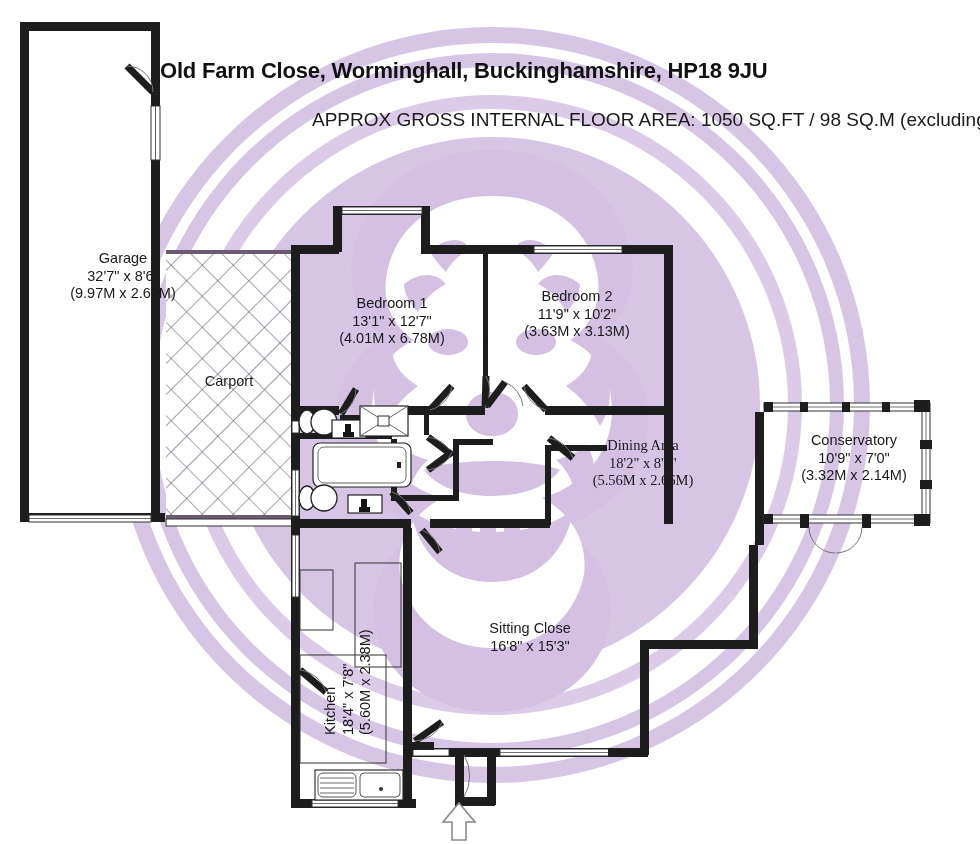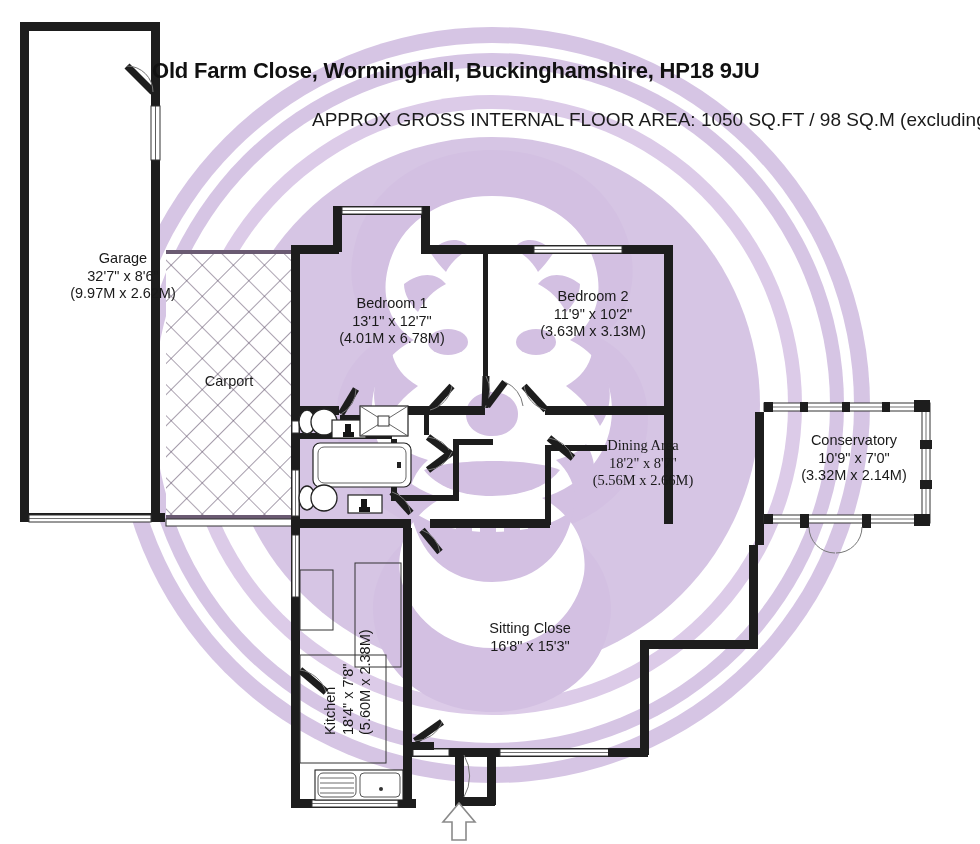--- a/index.html
+++ b/index.html
@@ -381,21 +381,21 @@
 
     <g fill="#1d1d1d">
       <rect x="403" y="556" width="8" height="18"></rect>
       <rect x="403" y="606" width="8" height="8"></rect>
       <rect x="412" y="742" width="22" height="8"></rect>
       <rect x="608" y="748" width="34" height="9"></rect>
       <rect x="664" y="512" width="9" height="12"></rect>
     </g>
   </svg>
 
-  <div class="title" style="left:152px; top:58px;text-align:center;">Old Farm Close, Worminghall, Buckinghamshire, HP18 9JU</div>
+  <div class="title" style="left:160px; top:58px;text-align:center;">Old Farm Close, Worminghall, Buckinghamshire, HP18 9JU</div>
 
   <div class="areatxt" style="left:312px; top:108px;">
     <span class="ln">APPROX GROSS INTERNAL FLOOR AREA:</span>
     <span class="ln">1050 SQ.FT / 98 SQ.M (excluding garage)</span>
     
   </div>
 
   <div class="lbl room" style="left:20px; top:250px; width:158px;padding-left:24px;">
     <span class="rn">Garage</span>
     <span class="rd">32'7" x 8'6"</span>
@@ -405,21 +405,21 @@
   <div class="lbl room" style="left:166px; top:373px; width:126px;">
     <span class="rn">Carport</span>
   </div>
 
   <div class="lbl room" style="left:303px; top:295px; width:178px;">
     <span class="rn">Bedroom 1</span>
     <span class="rd">13'1" x 12'7"</span>
     <span class="rd">(4.01M x 6.78M)</span>
   </div>
 
-  <div class="lbl room" style="left:504px; top:288px; width:178px;">
+  <div class="lbl room" style="left:488px; top:288px; width:178px;">
     <span class="rn">Bedroom 2</span>
     <span class="rd">11'9" x 10'2"</span>
     <span class="rd">(3.63M x 3.13M)</span>
   </div>
 
   <div class="lbl room" style="left:543px; top:437px; width:200px;font-family:Liberation Serif, serif;">
     <span class="rn">Dining Area</span>
     <span class="rd">18'2" x 8'7"</span>
     <span class="rd">(5.56M x 2.66M)</span>
   </div>

